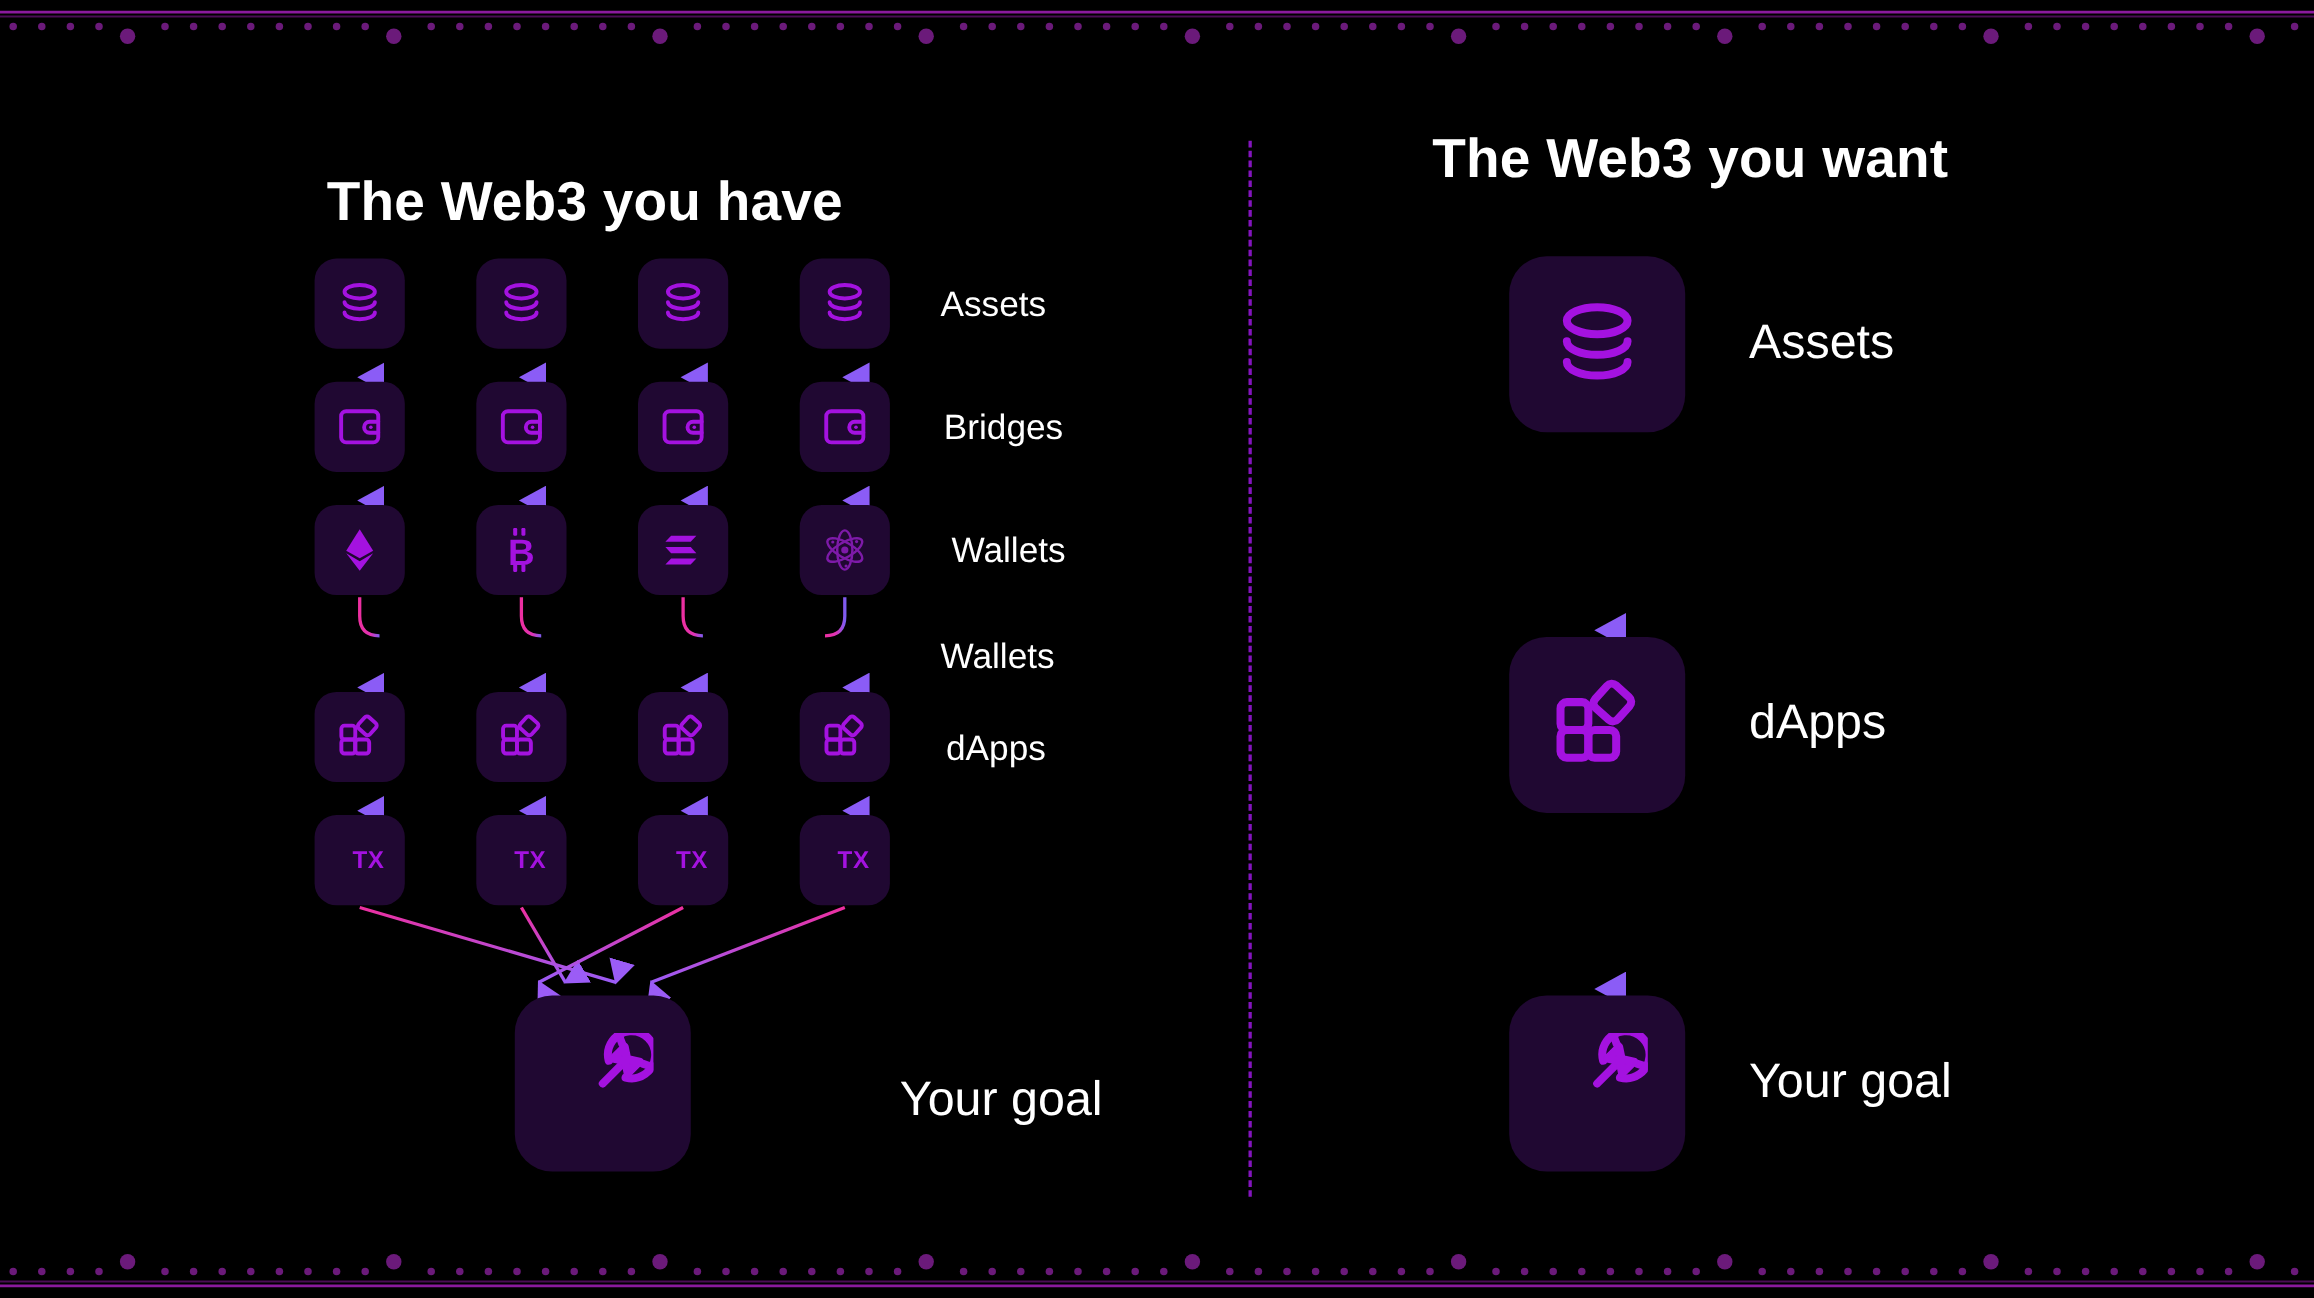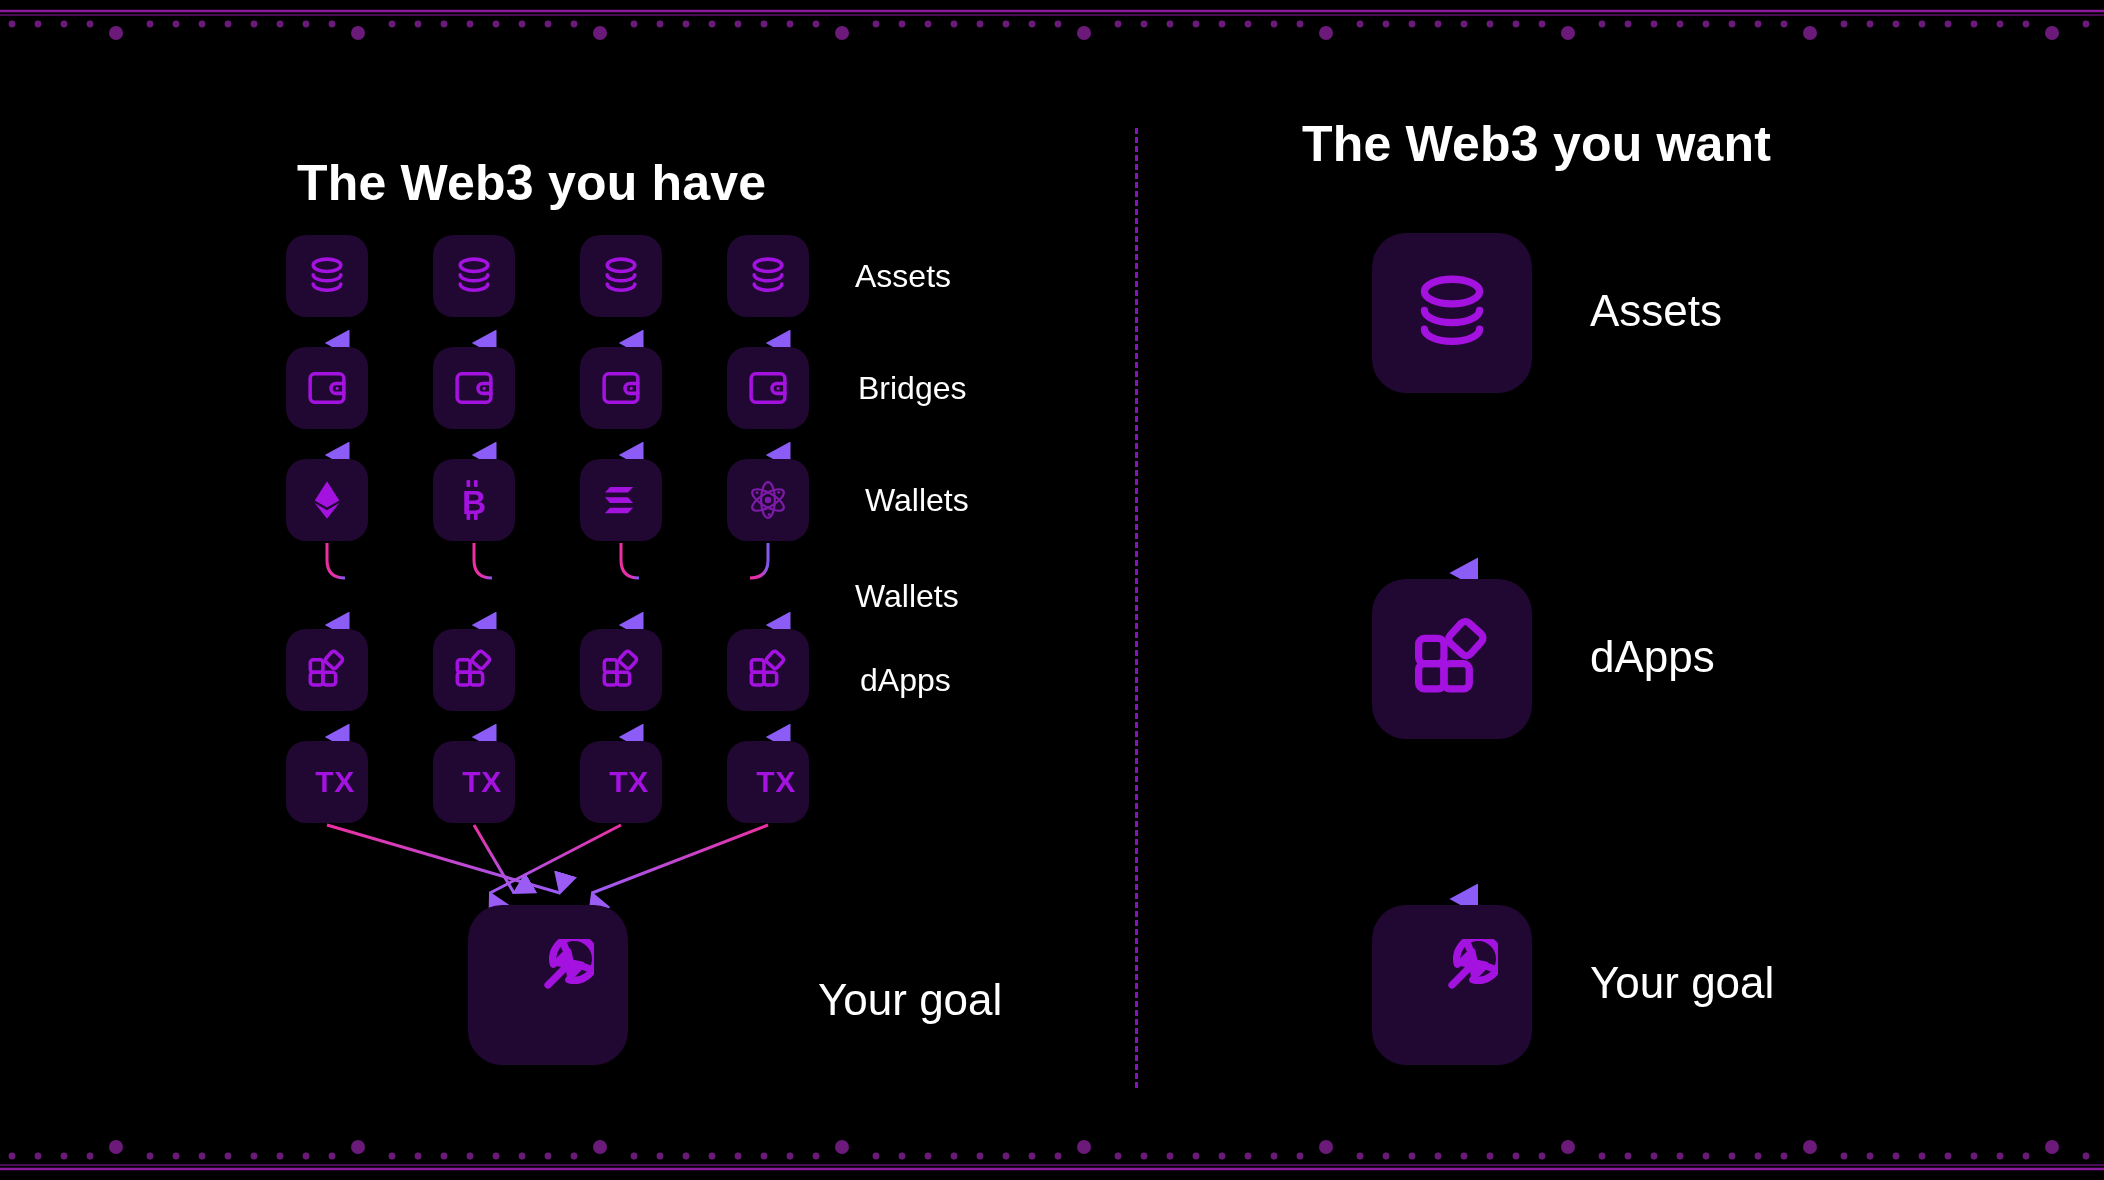--- a/index.html
+++ b/index.html
@@ -64,21 +64,21 @@
     align-items: center;
     justify-content: center;
   }
   .tile.sm { width: 82px; height: 82px; border-radius: 20px; }
   .tile.lg { width: 160px; height: 160px; border-radius: 34px; }
 
   .tile svg { display: block; }
 
   .tx-label {
     color: #a412e0;
-    font-size: 30px;
+    font-size: 22px;
     font-weight: bold;
     letter-spacing: .5px;
     margin-left: 16px;
   }
 
   
   .row-label {
     position: absolute;
     color: #ffffff;
     font-size: 32px;

